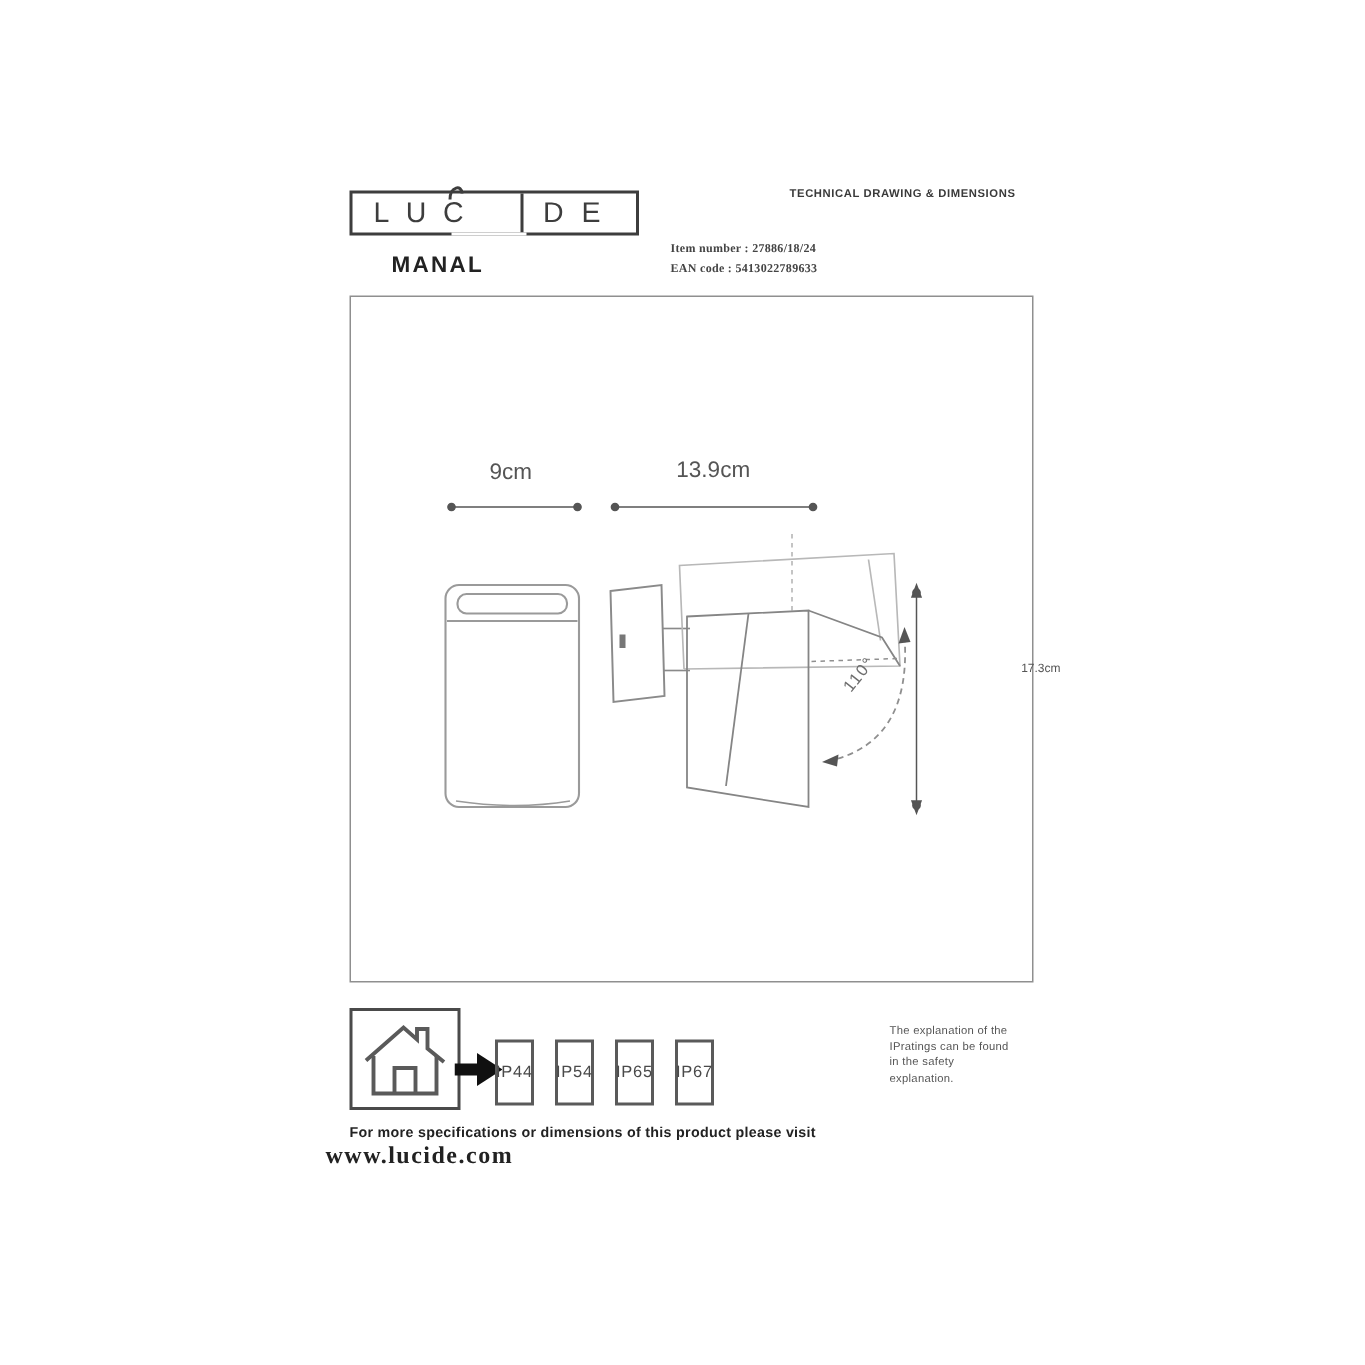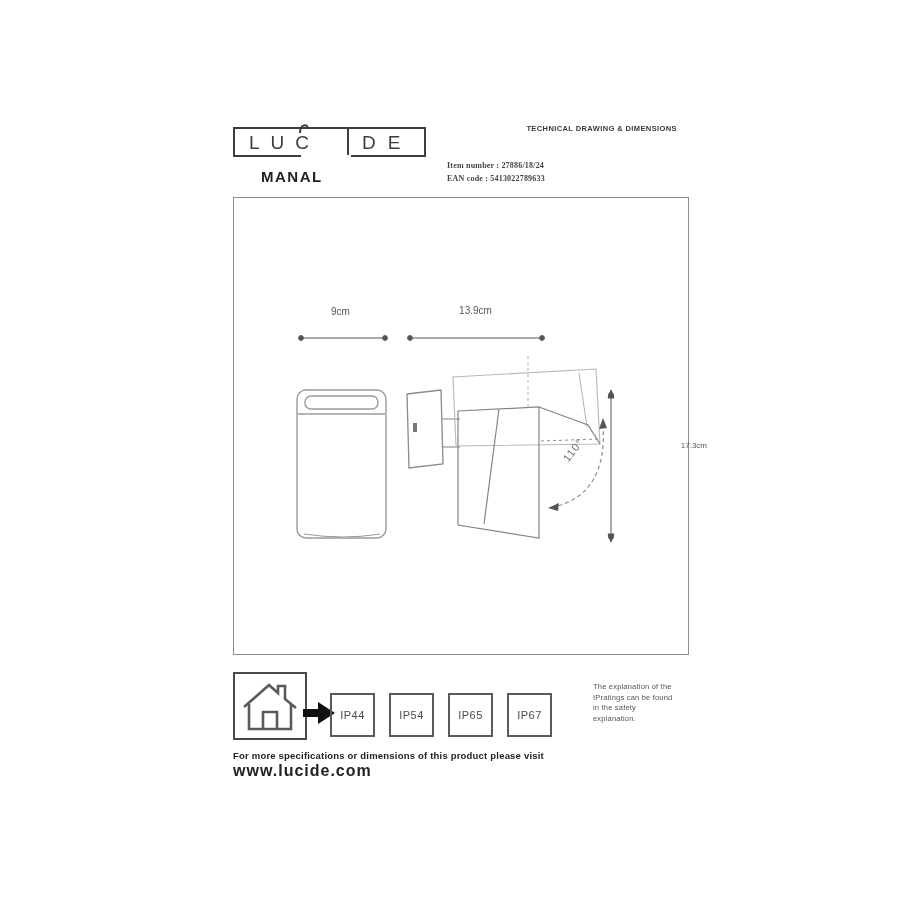--- a/index.html
+++ b/index.html
@@ -24,42 +24,42 @@
                   color:#222; letter-spacing:1.5px;margin-left:28px; }
 
   .codes { position:absolute; left:447px; top:159px; font-size:8px; font-weight:700;
            color:#444; line-height:13px; letter-spacing:0.2px;font-family:Liberation Serif, serif; }
 
   
   .drawing-frame { position:absolute; left:233px; top:197px; width:456px; height:458px;
                    border:1px solid #8f8f8f; }
   .drawing-frame svg { position:absolute; left:0; top:0; }
 
-  .dim-label { position:absolute; font-size:10px; color:#555; text-align:center; }
+  .dim-label { position:absolute; font-size:15px; color:#555; text-align:center; }
   .dim-9   { left:293px; top:306px; width:95px; }
   .dim-139 { left:428px; top:305px; width:95px; }
   .dim-173 { left:643px; top:441px; width:44px; text-align:right; font-size:8px;margin-left:20px; }
   .dim-110 { left:551px; top:444px; width:44px; font-size:11px; color:#6d6d6d;
              transform:rotate(-52deg); letter-spacing:1px; }
 
   
   .house-box { position:absolute; left:233px; top:672px; width:74px; height:68px;
                border:2px solid #4a4a4a; }
   .ip-arrow { position:absolute; left:303px; top:700px; }
   .ip-row { position:absolute; left:330px; top:693px; display:flex; gap:14px; }
-  .ip-box { width:45px; height:44px; border:2px solid #5a5a5a; display:flex;
+  .ip-box { width:26px; height:44px; border:2px solid #5a5a5a; display:flex;
             align-items:center; justify-content:center; font-size:11px; color:#4a4a4a;
             letter-spacing:0.5px; }
   .ip-note { position:absolute; left:577px; top:682px; font-size:7.5px; color:#555;
              line-height:10.5px; letter-spacing:0.2px;margin-left:16px; }
 
   .visit-line { position:absolute; left:233px; top:750px; font-size:9.5px; font-weight:700;
                 color:#222; letter-spacing:0.2px;text-align:center; }
-  .website { position:absolute; left:233px; top:762px; font-size:16px; font-weight:700;
-             color:#222; letter-spacing:1px; }
+  .website { position:absolute; left:217px; top:762px; font-size:16px; font-weight:700;
+             color:#222; letter-spacing:1px;font-family:Liberation Serif, serif; }
 </style>
 </head>
 <body>
 
 <div class="page">
 
   <div class="logo-box">
     <div class="logo-left">
       <span class="logo-letter">L</span>
       <span class="logo-letter">U</span>

